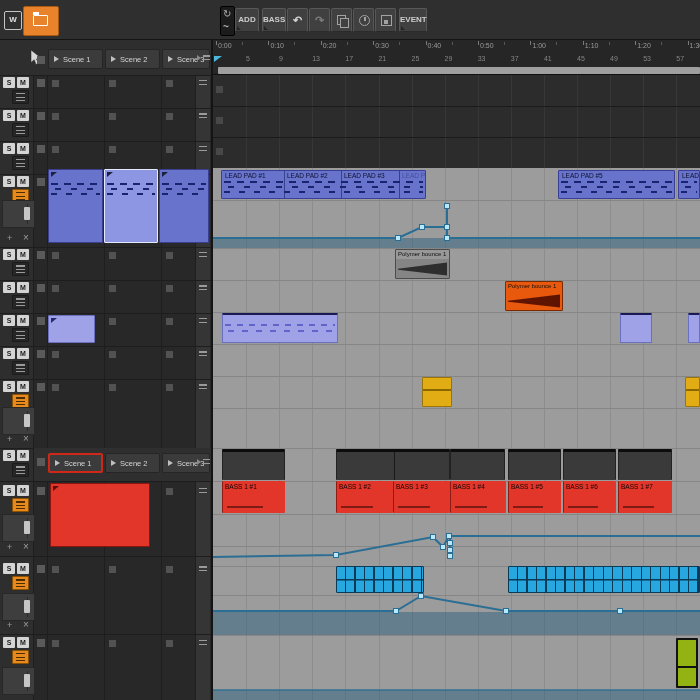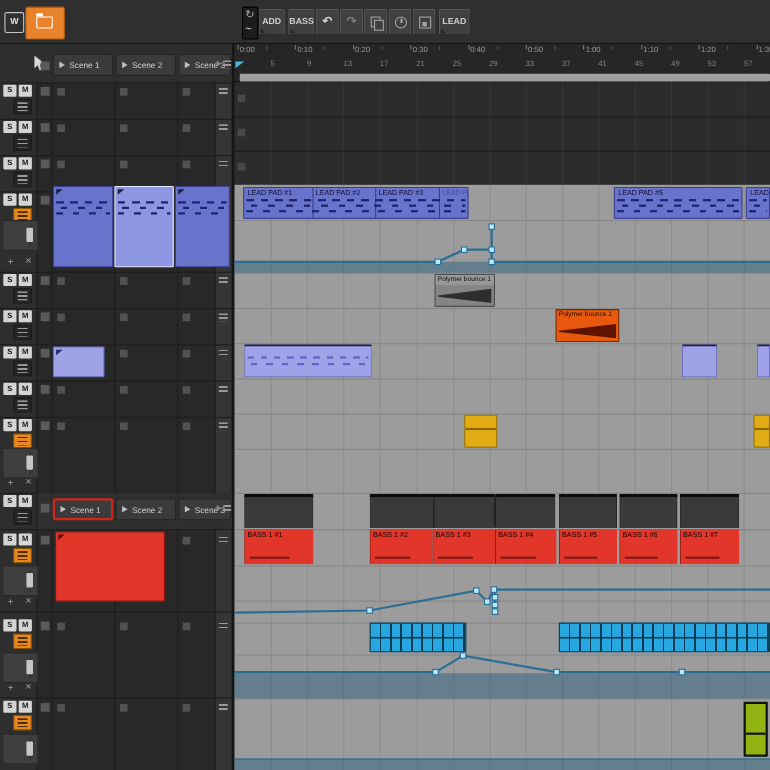--- a/index.html
+++ b/index.html
@@ -109,21 +109,21 @@
       <span class="ic-hist">
           <i></i>
         </span>
     </div>
     <div class="tb-btn" style="left:375px;width:21px">
       <span class="ic-save">
           <i></i>
         </span>
     </div>
     <div class="tb-btn" style="left:399px;width:28px">
-      <span>LEAD</span><span class="crn"></span>
+      <span>EVENT</span><span class="crn"></span>
     </div>
   </div>
 
 <div style="position: absolute; left: 0px; top: 40px; width: 211px; height: 660px; background: rgb(46, 46, 46);"></div>
     <div style="position: absolute; left: 34px; top: 75px; width: 177px; height: 625px; background: rgb(40, 40, 40);"></div>
     <div style="position: absolute; left: 196px; top: 75px; width: 14px; height: 625px; background: rgb(53, 53, 53);"></div>
     <div style="position: absolute; left: 33px; top: 75px; width: 1px; height: 625px; background: rgb(30, 30, 30);"></div>
     <div style="position: absolute; left: 47px; top: 75px; width: 1px; height: 625px; background: rgb(30, 30, 30);"></div>
     <div style="position: absolute; left: 104px; top: 75px; width: 1px; height: 625px; background: rgb(30, 30, 30);"></div>
     <div style="position: absolute; left: 161px; top: 75px; width: 1px; height: 625px; background: rgb(30, 30, 30);"></div>

